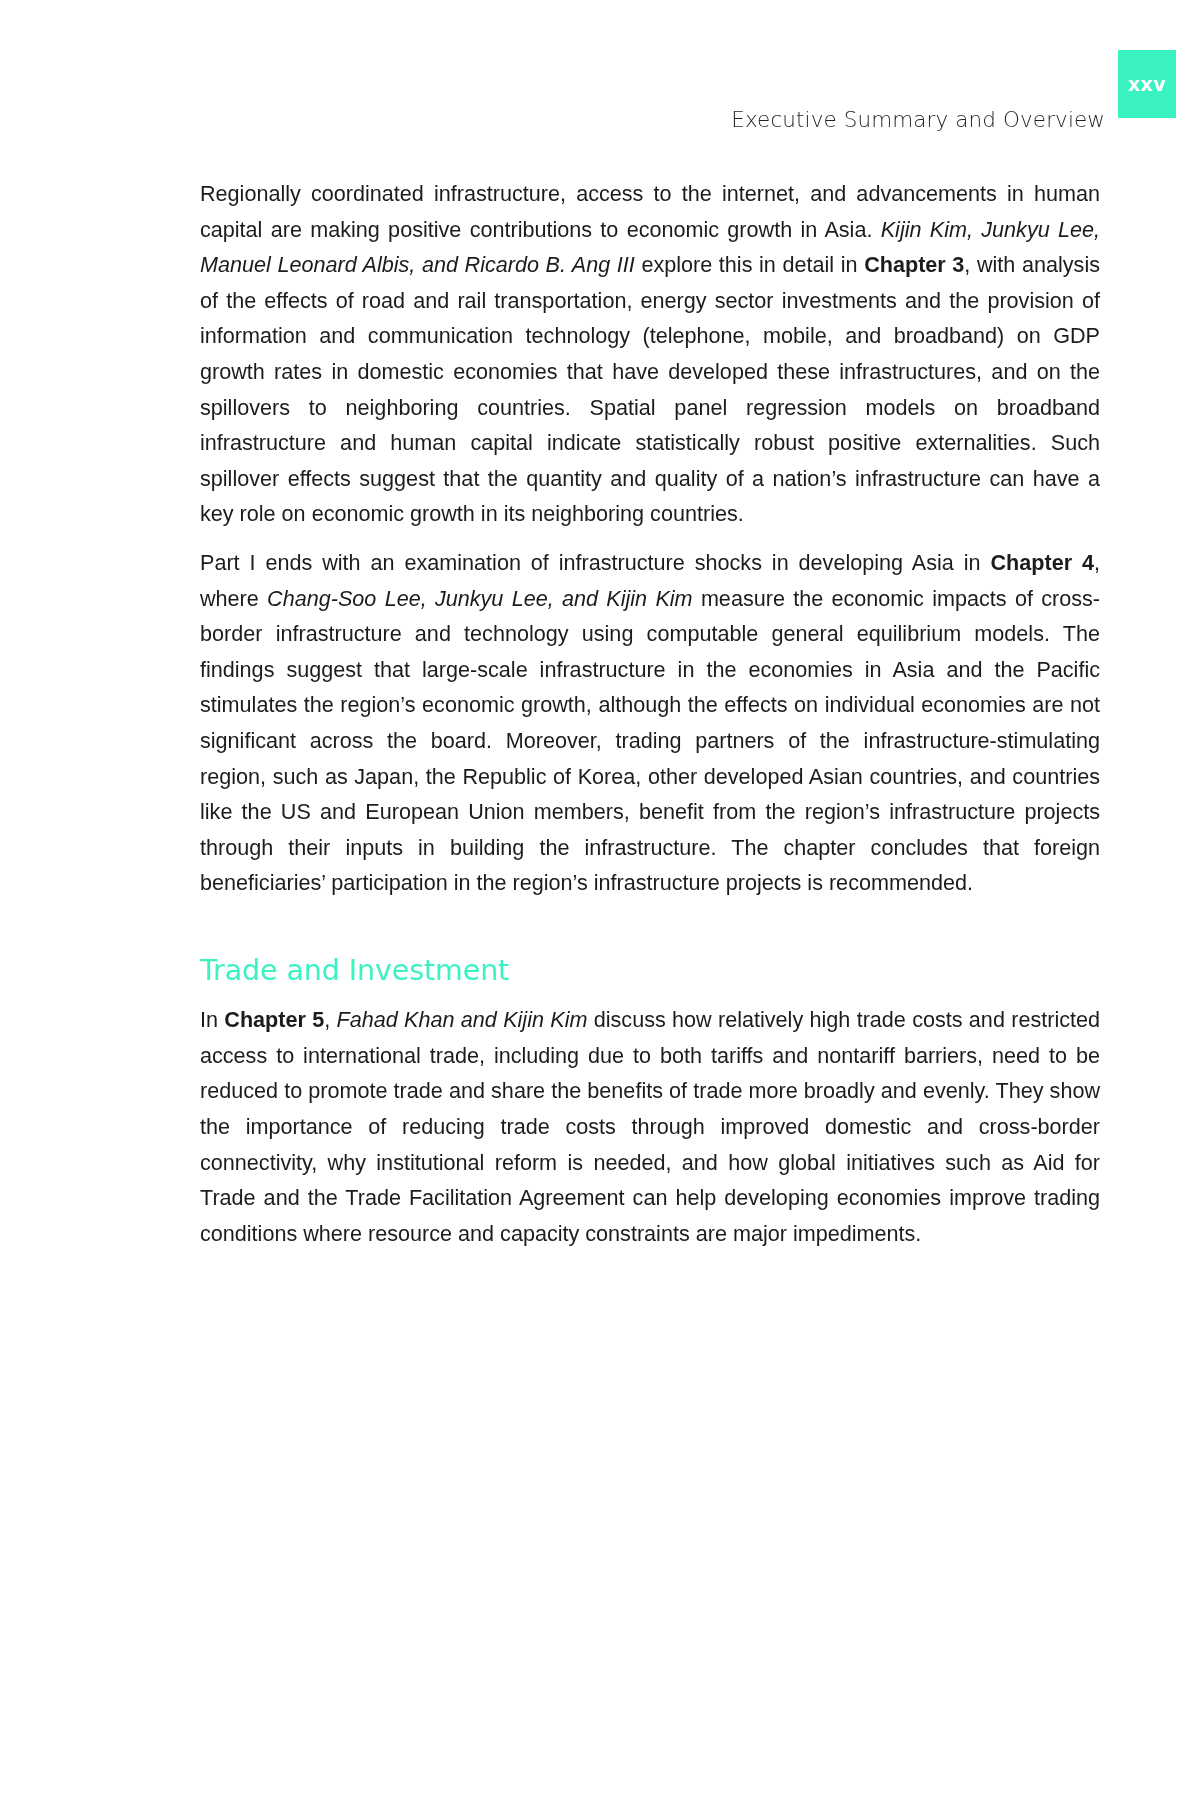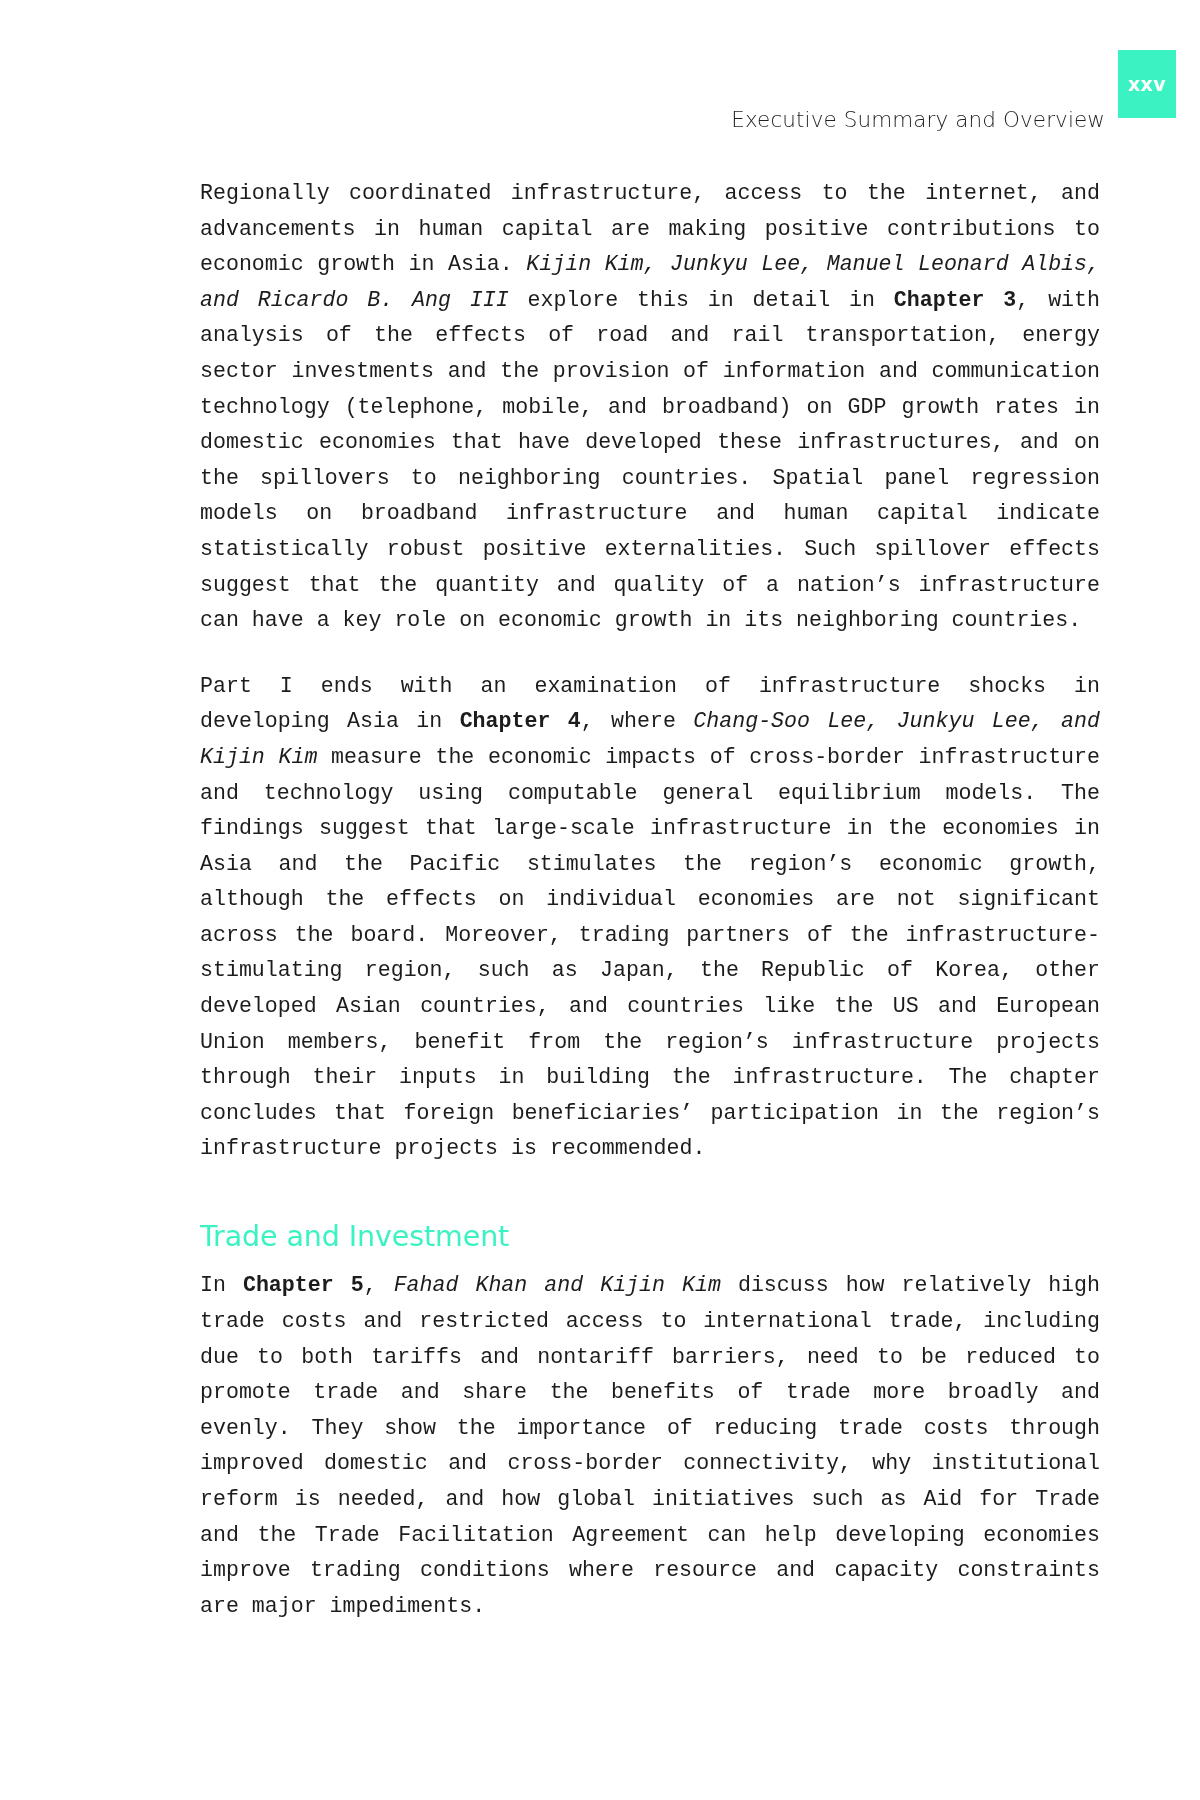--- a/index.html
+++ b/index.html
@@ -68,30 +68,30 @@
   
   .content {
     position: absolute;
     left: 200px;
     top: 176px;
     width: 900px;
   }
 
   p.body-para {
     margin: 0 0 0 0;
-    font-family: Liberation Mono, monospace;
+    font-family: Liberation Sans, sans-serif;
     font-size: 21.6px;
     line-height: 35.6px;
     text-align: justify;
     text-justify: inter-word;
     color: #1c1c1c;
     hyphens: none;
   }
   p.body-para + p.body-para {
-    margin-top: 30px;
+    margin-top: 13px;
   }
 
   .bold { font-weight: 700; }
   .ital { font-style: italic; }
 
   
   .section-heading {
     margin: 0;
     padding: 0;
     font-family: "DejaVu Sans", sans-serif;

